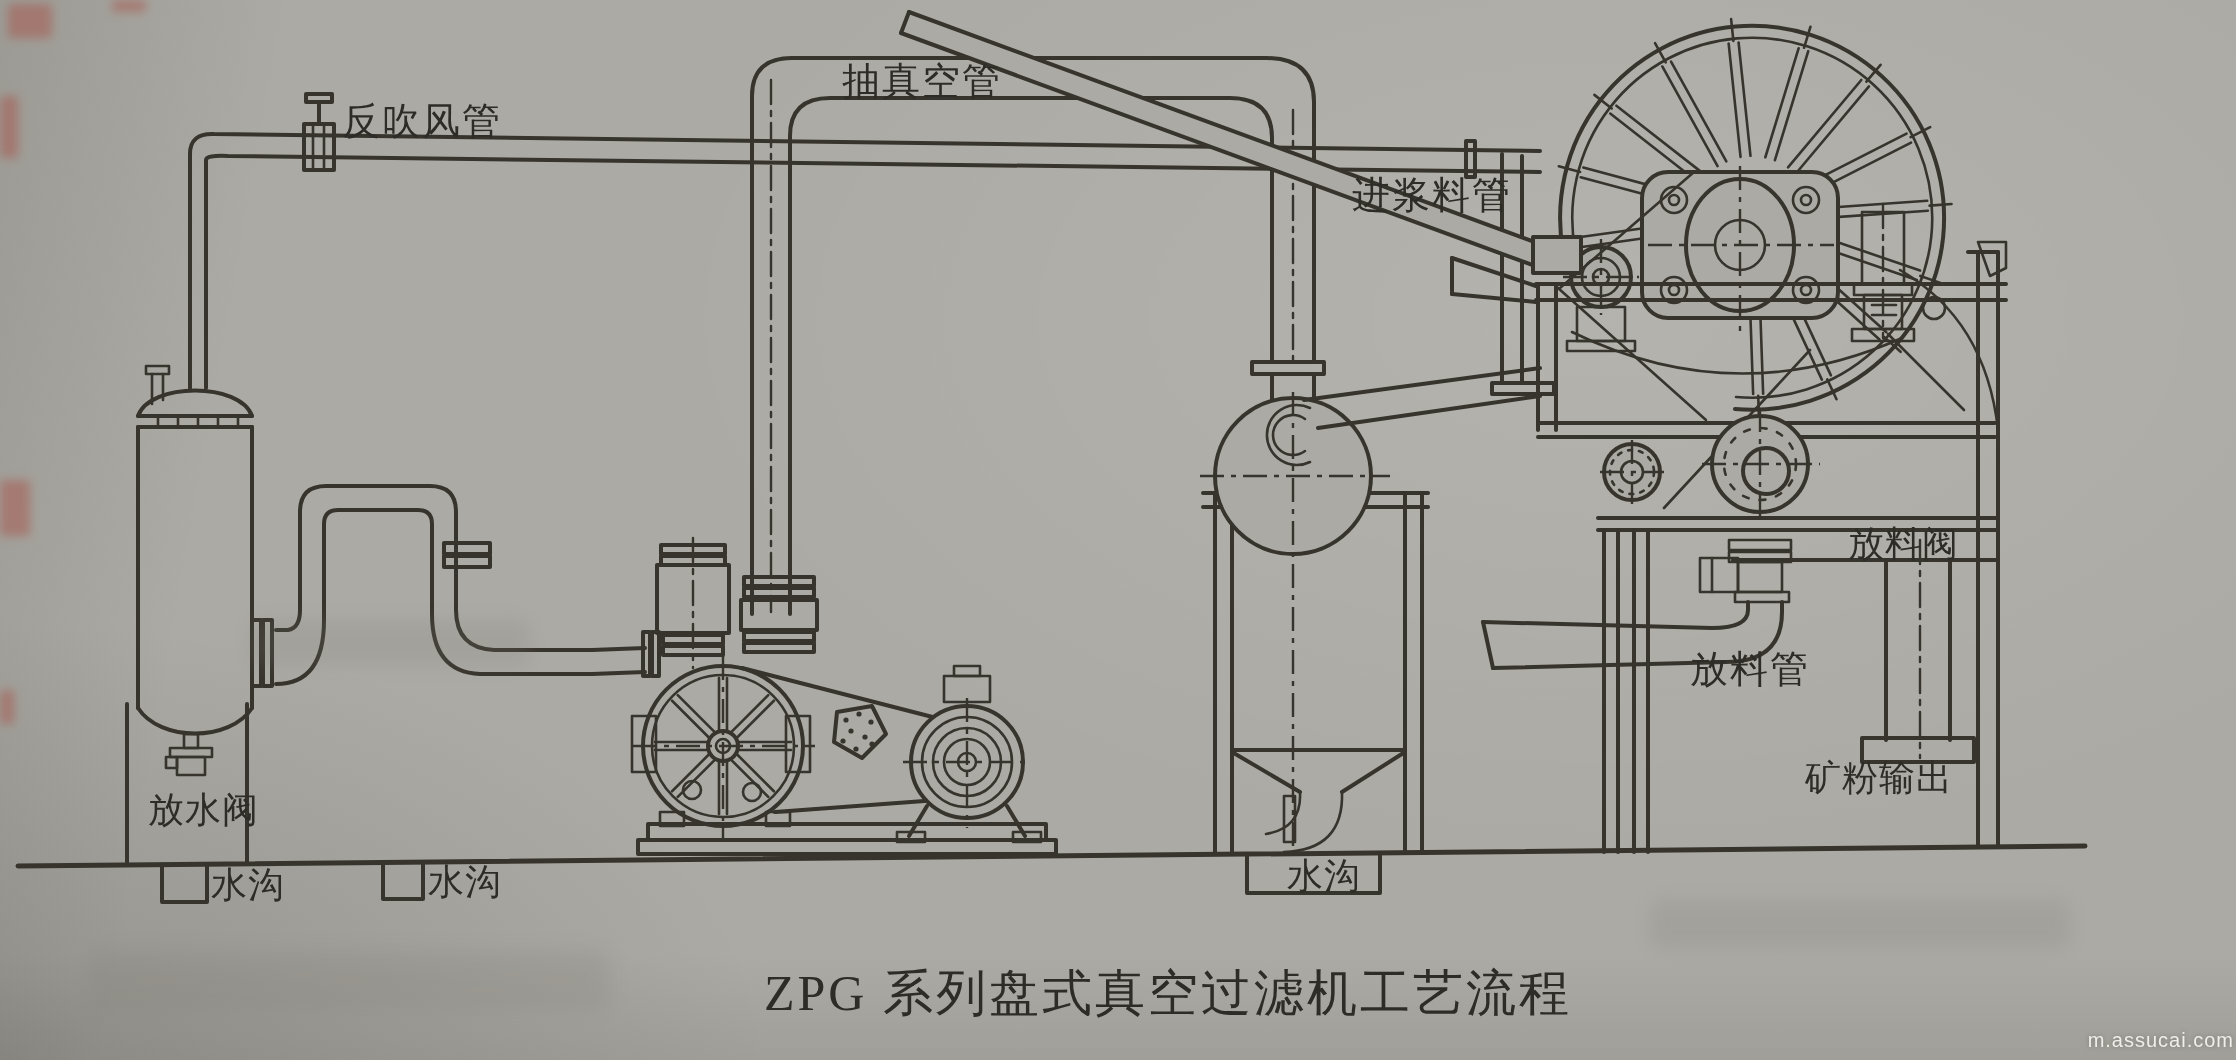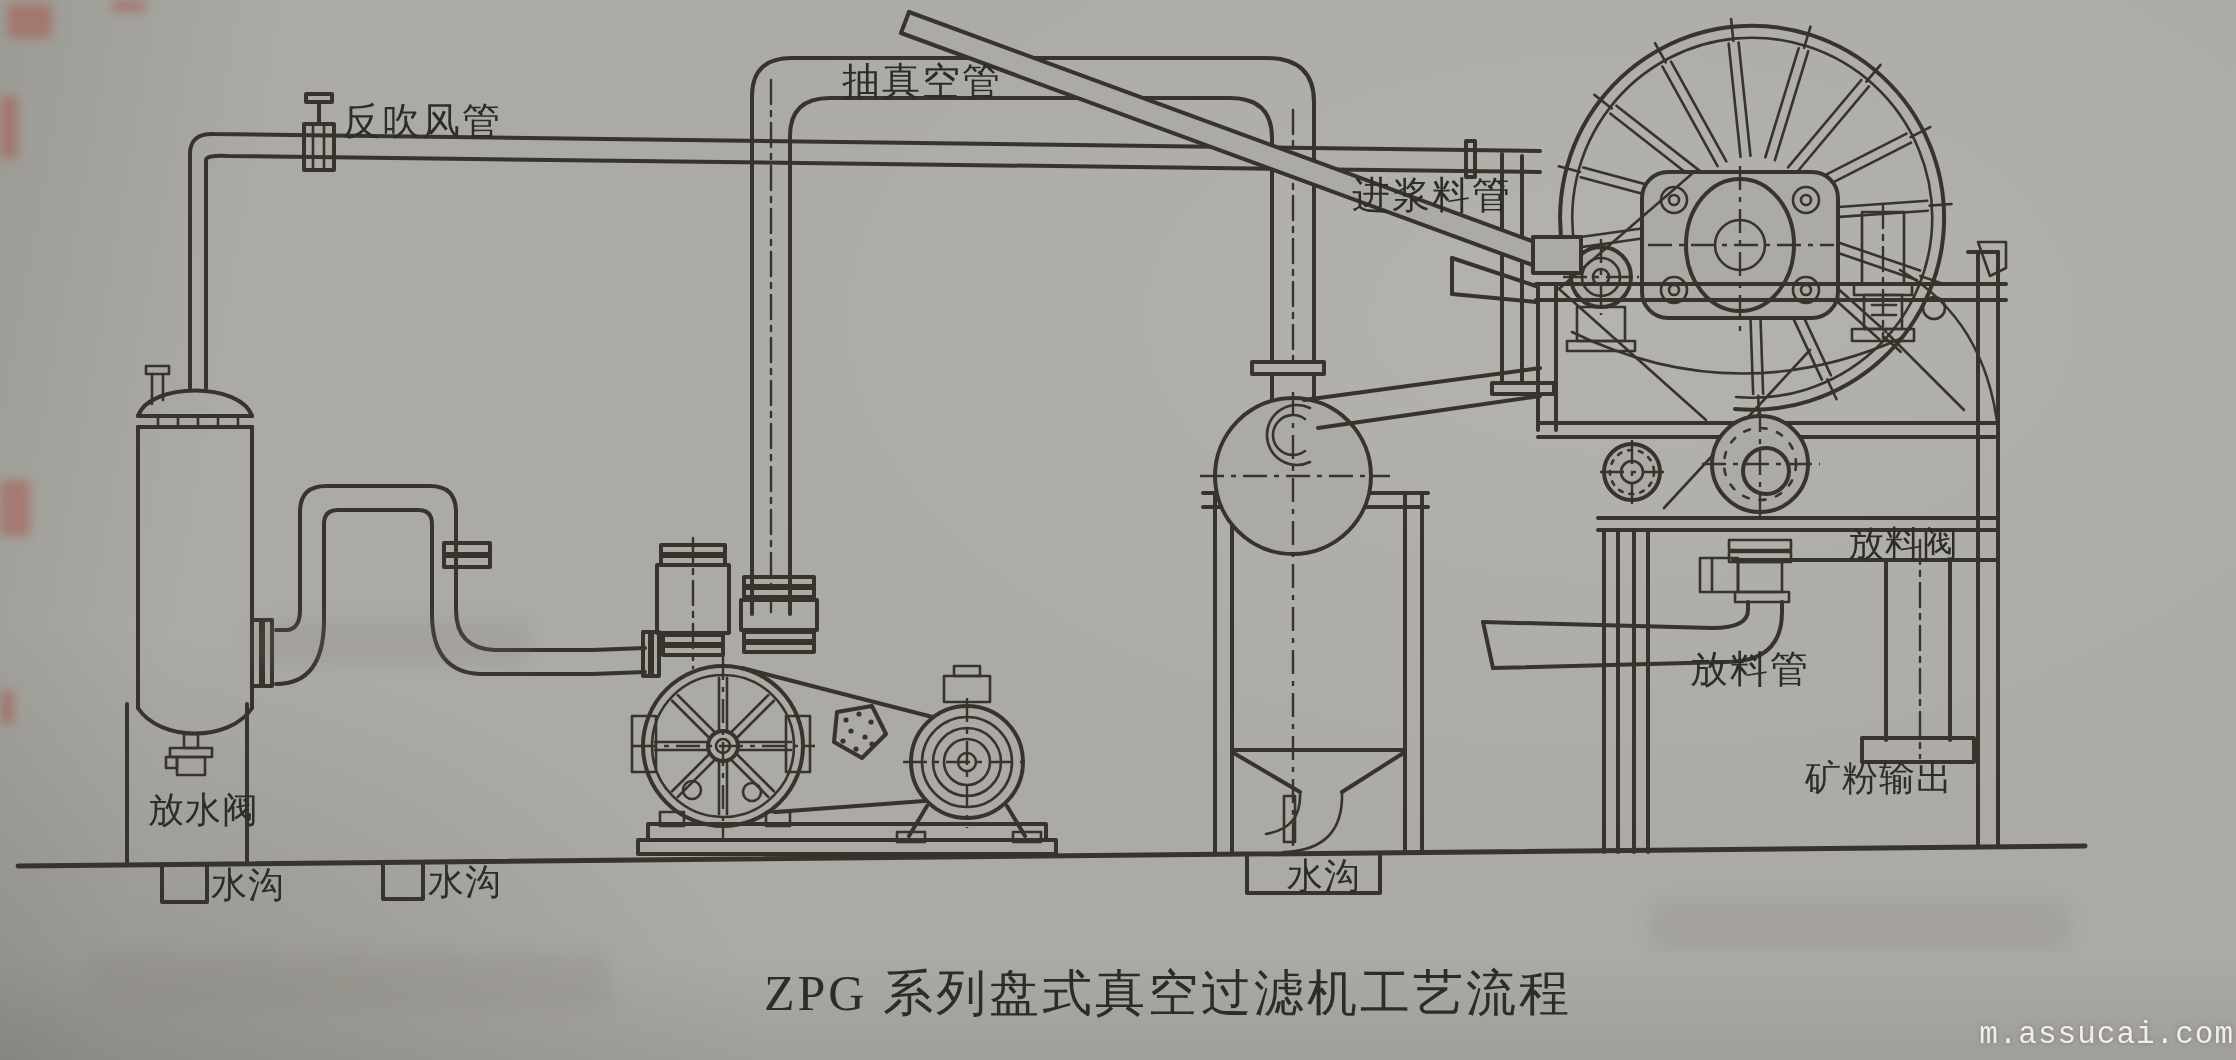--- a/index.html
+++ b/index.html
@@ -27,22 +27,22 @@
   .ticks{stroke-dasharray:4 7}
   .balls{stroke-dasharray:6 11}
   text{fill:var(--ink-text);stroke:none;font-family:"Liberation Serif","DejaVu Serif",serif}
   .lbl{font-size:38px;letter-spacing:2px}
   .lbl-s{font-size:36px;letter-spacing:1px}
   .caption{font-size:50px;letter-spacing:3px}
   .bleed{position:absolute;background:var(--bleed-red);opacity:.42;filter:blur(5px);border-radius:4px}
   .smudge{position:absolute;background:#7d7b74;opacity:.18;filter:blur(9px);border-radius:12px}
   .wm{
     position:absolute;right:2px;bottom:8px;color:var(--watermark);
-    font-family:Liberation Mono, monospace;
-    font-size:31px;letter-spacing:1px;text-shadow:0 0 4px rgba(90,88,80,.55)
+    font-family:Liberation Sans, sans-serif;
+    font-size:20px;letter-spacing:1px;text-shadow:0 0 4px rgba(90,88,80,.55)
   }
 </style>
 </head>
 <body>
 
 <div class="page">
 
   <svg width="2236" height="1060" viewBox="0 0 2236 1060">
 
     <defs>

